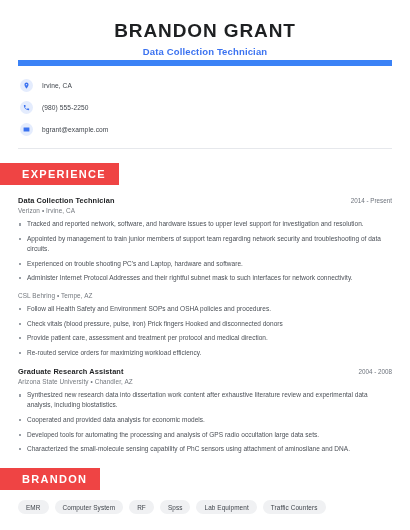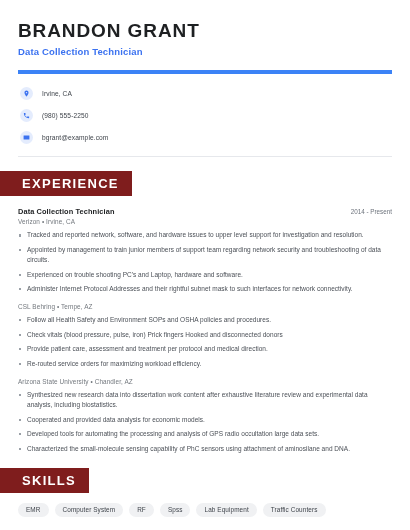--- a/index.html
+++ b/index.html
@@ -15,23 +15,23 @@
     width: 410px;
     height: 530px;
     position: relative;
     background: #ffffff;
     padding: 0 18px;
   }
 
   
   .header {
     padding-top: 20px;
-    padding-bottom: 13px;
-    text-align: left;
-    border-bottom: 4px solid #3b82f6;
+    padding-bottom: 3px;
+    text-align: center;
+    border-bottom: 6px solid #3b82f6;
   }
   .name {
     font-size: 19px;
     font-weight: bold;
     letter-spacing: 0.9px;
     color: #1e2022;
     line-height: 1.15;
   }
   .subtitle {
     margin-top: 4px;
@@ -67,23 +67,23 @@
   .ci svg { display: block; }
   .contact-text {
     font-size: 6.6px;
     color: #3f444b;
     letter-spacing: 0.1px;
   }
 
   
   .sec-head {
     display: inline-block;
-    background: #7f1d1d;
+    background: #ef4444;
     color: #ffffff;
-    font-size: 13px;
+    font-size: 11px;
     font-weight: bold;
     letter-spacing: 1.3px;
     padding: 5px 13px 5px 12px;
     margin-left: -18px;
     padding-left: 22px;
   }
   .sec-wrap { margin-top: 14px; }
 
   
   .jobs { margin-top: 11px; }
@@ -218,34 +218,38 @@
         <div class="job-meta">CSL Behring • Tempe, AZ</div>
         <ul class="bullets">
           <li>Follow all Health Safety and Environment SOPs and OSHA policies and procedures.</li>
           <li>Check vitals (blood pressure, pulse, iron) Prick fingers Hooked and disconnected donors</li>
           <li>Provide patient care, assessment and treatment per protocol and medical direction.</li>
           <li>Re-routed service orders for maximizing workload efficiency.</li>
         </ul>
       </div>
 
       <div class="job">
+        <div class="job-top">
+          <span class="job-title">Graduate Research Assistant</span>
+          <span class="job-dates">2004 - 2008</span>
+        </div>
         <div class="job-meta">Arizona State University • Chandler, AZ</div>
         <ul class="bullets">
           <li>Synthesized new research data into dissertation work content after exhaustive literature review and experimental data analysis, including biostatistics.</li>
           <li>Cooperated and provided data analysis for economic models.</li>
           <li>Developed tools for automating the processing and analysis of GPS radio occultation large data sets.</li>
           <li>Characterized the small-molecule sensing capability of PhC sensors using attachment of aminosilane and DNA.</li>
         </ul>
       </div>
 
     </div>
   </div>
 
   <div class="skills-wrap">
-    <div class="sec-head">SKILLS</div>
+    <div class="sec-head">BRANDON</div>
     <div class="chips">
       <span class="chip">EMR</span>
       <span class="chip">Computer System</span>
       <span class="chip">RF</span>
       <span class="chip">Spss</span>
       <span class="chip">Lab Equipment</span>
       <span class="chip">Traffic Counters</span>
 
     </div>
   </div>

